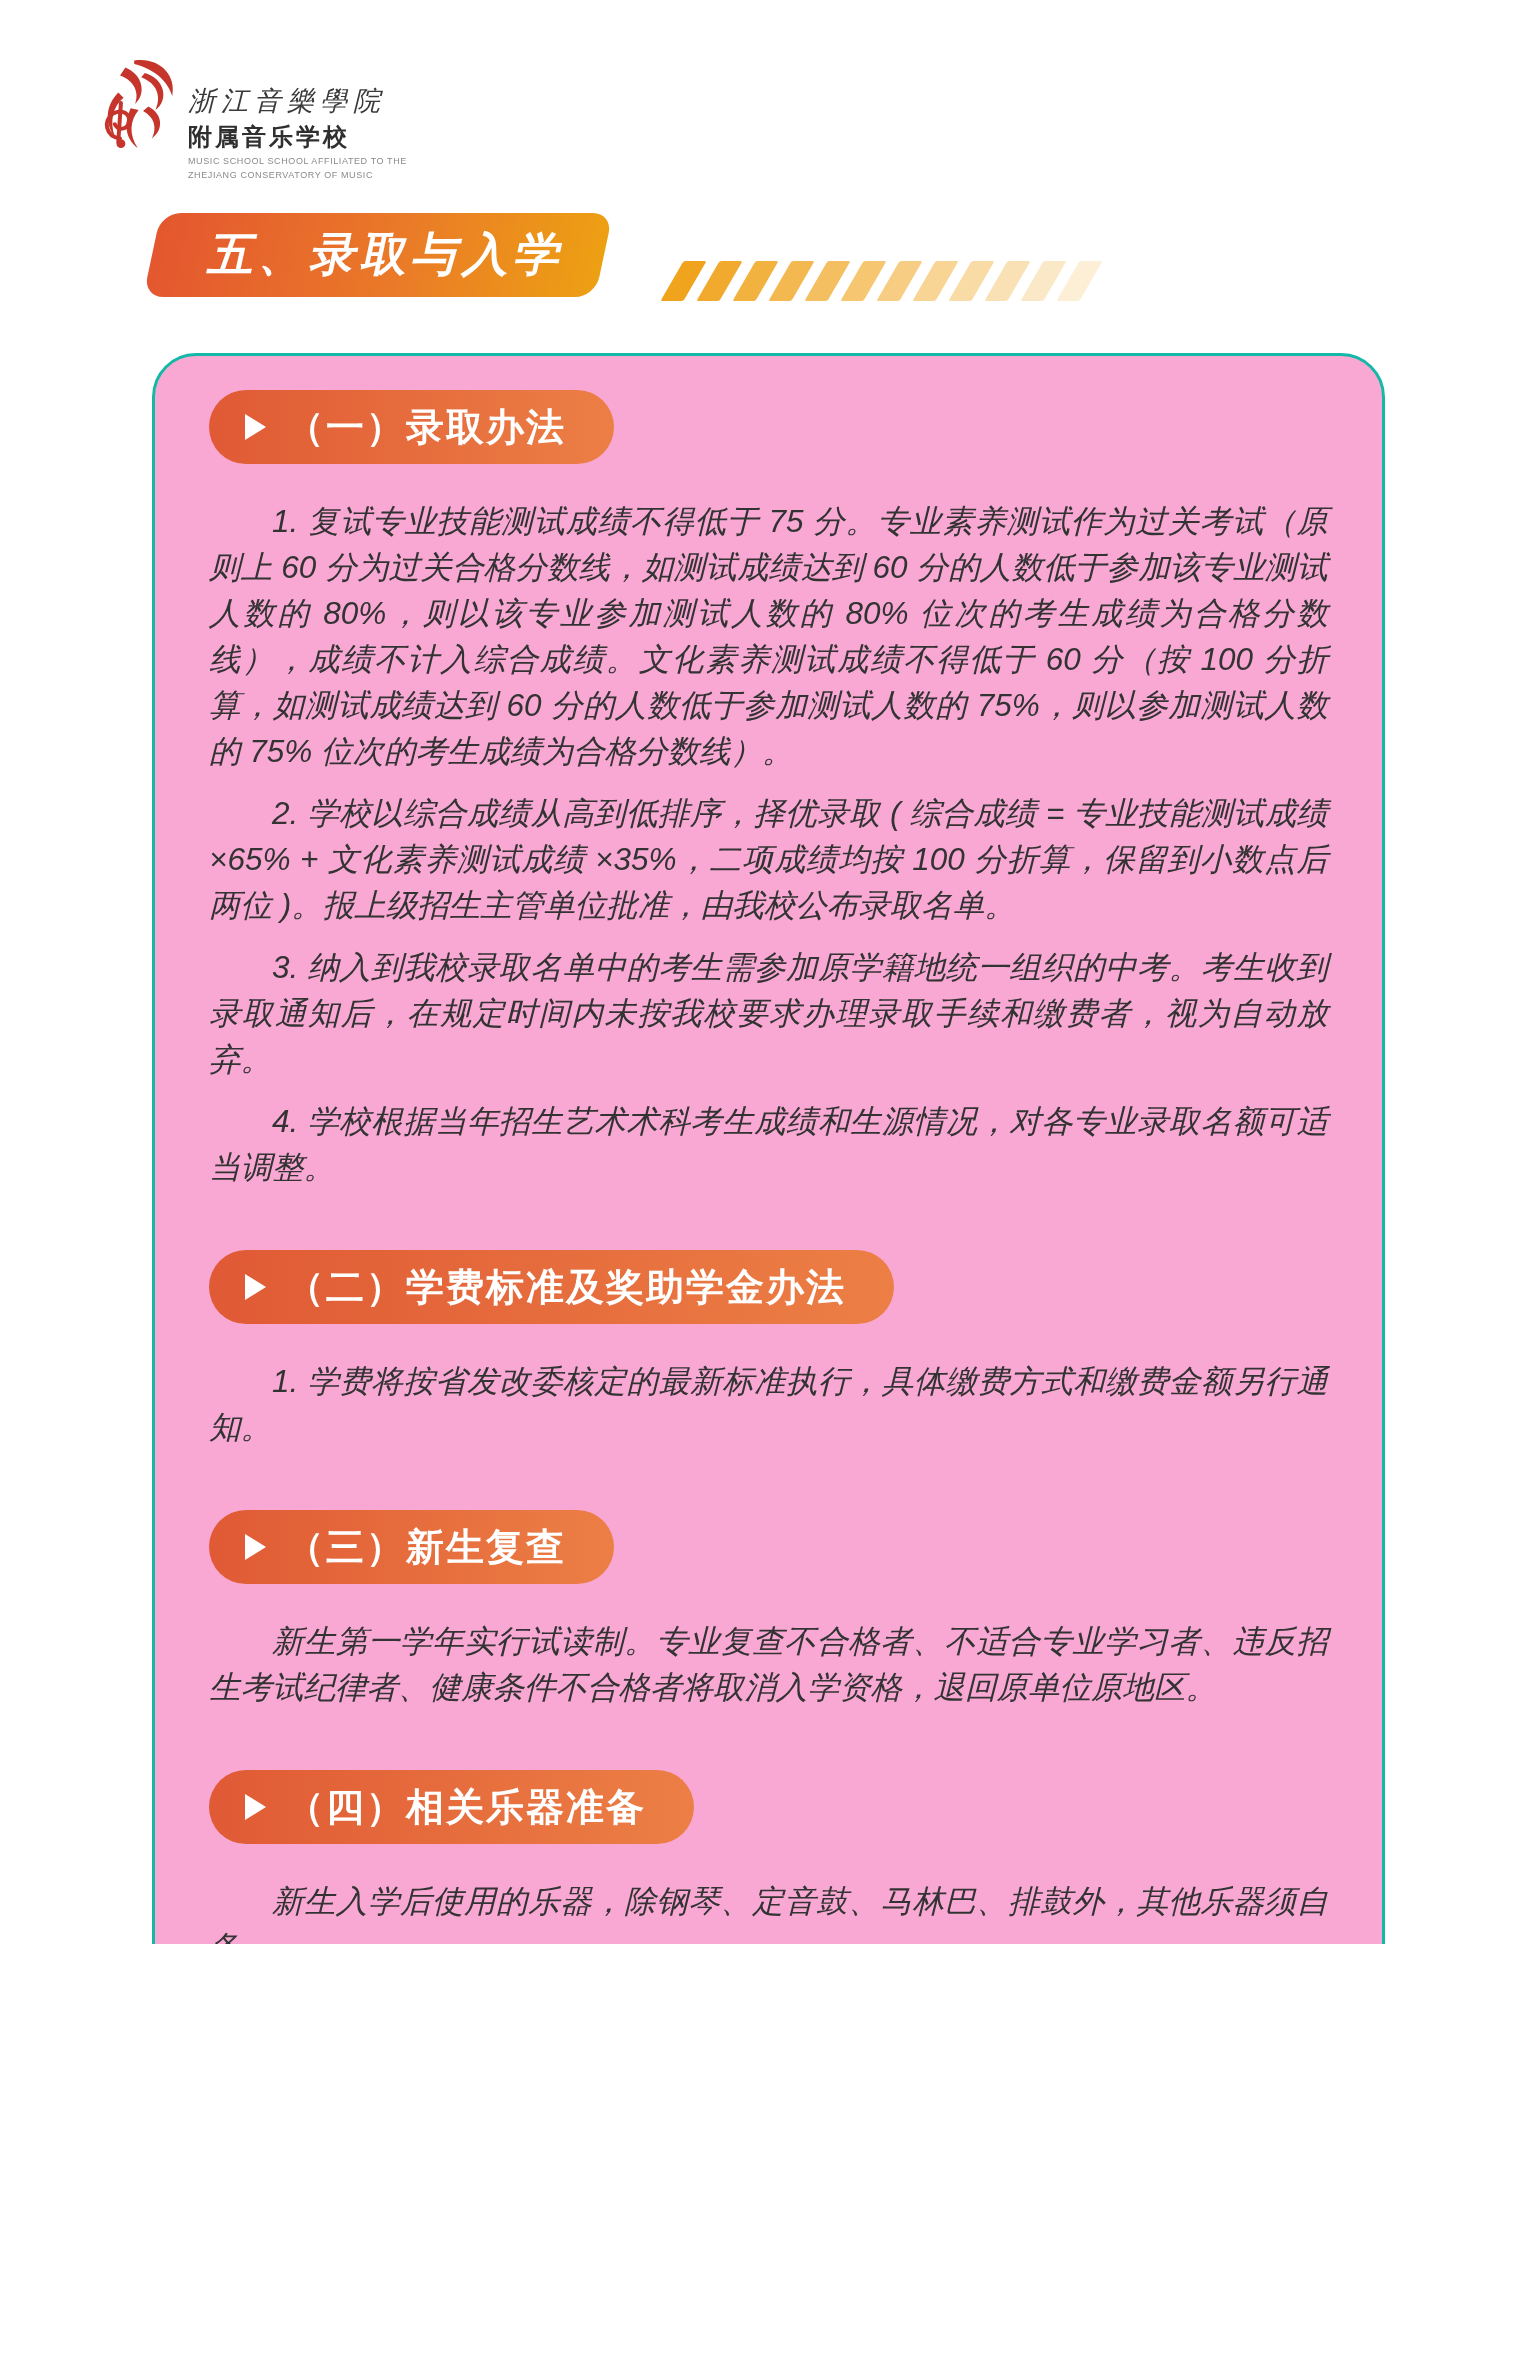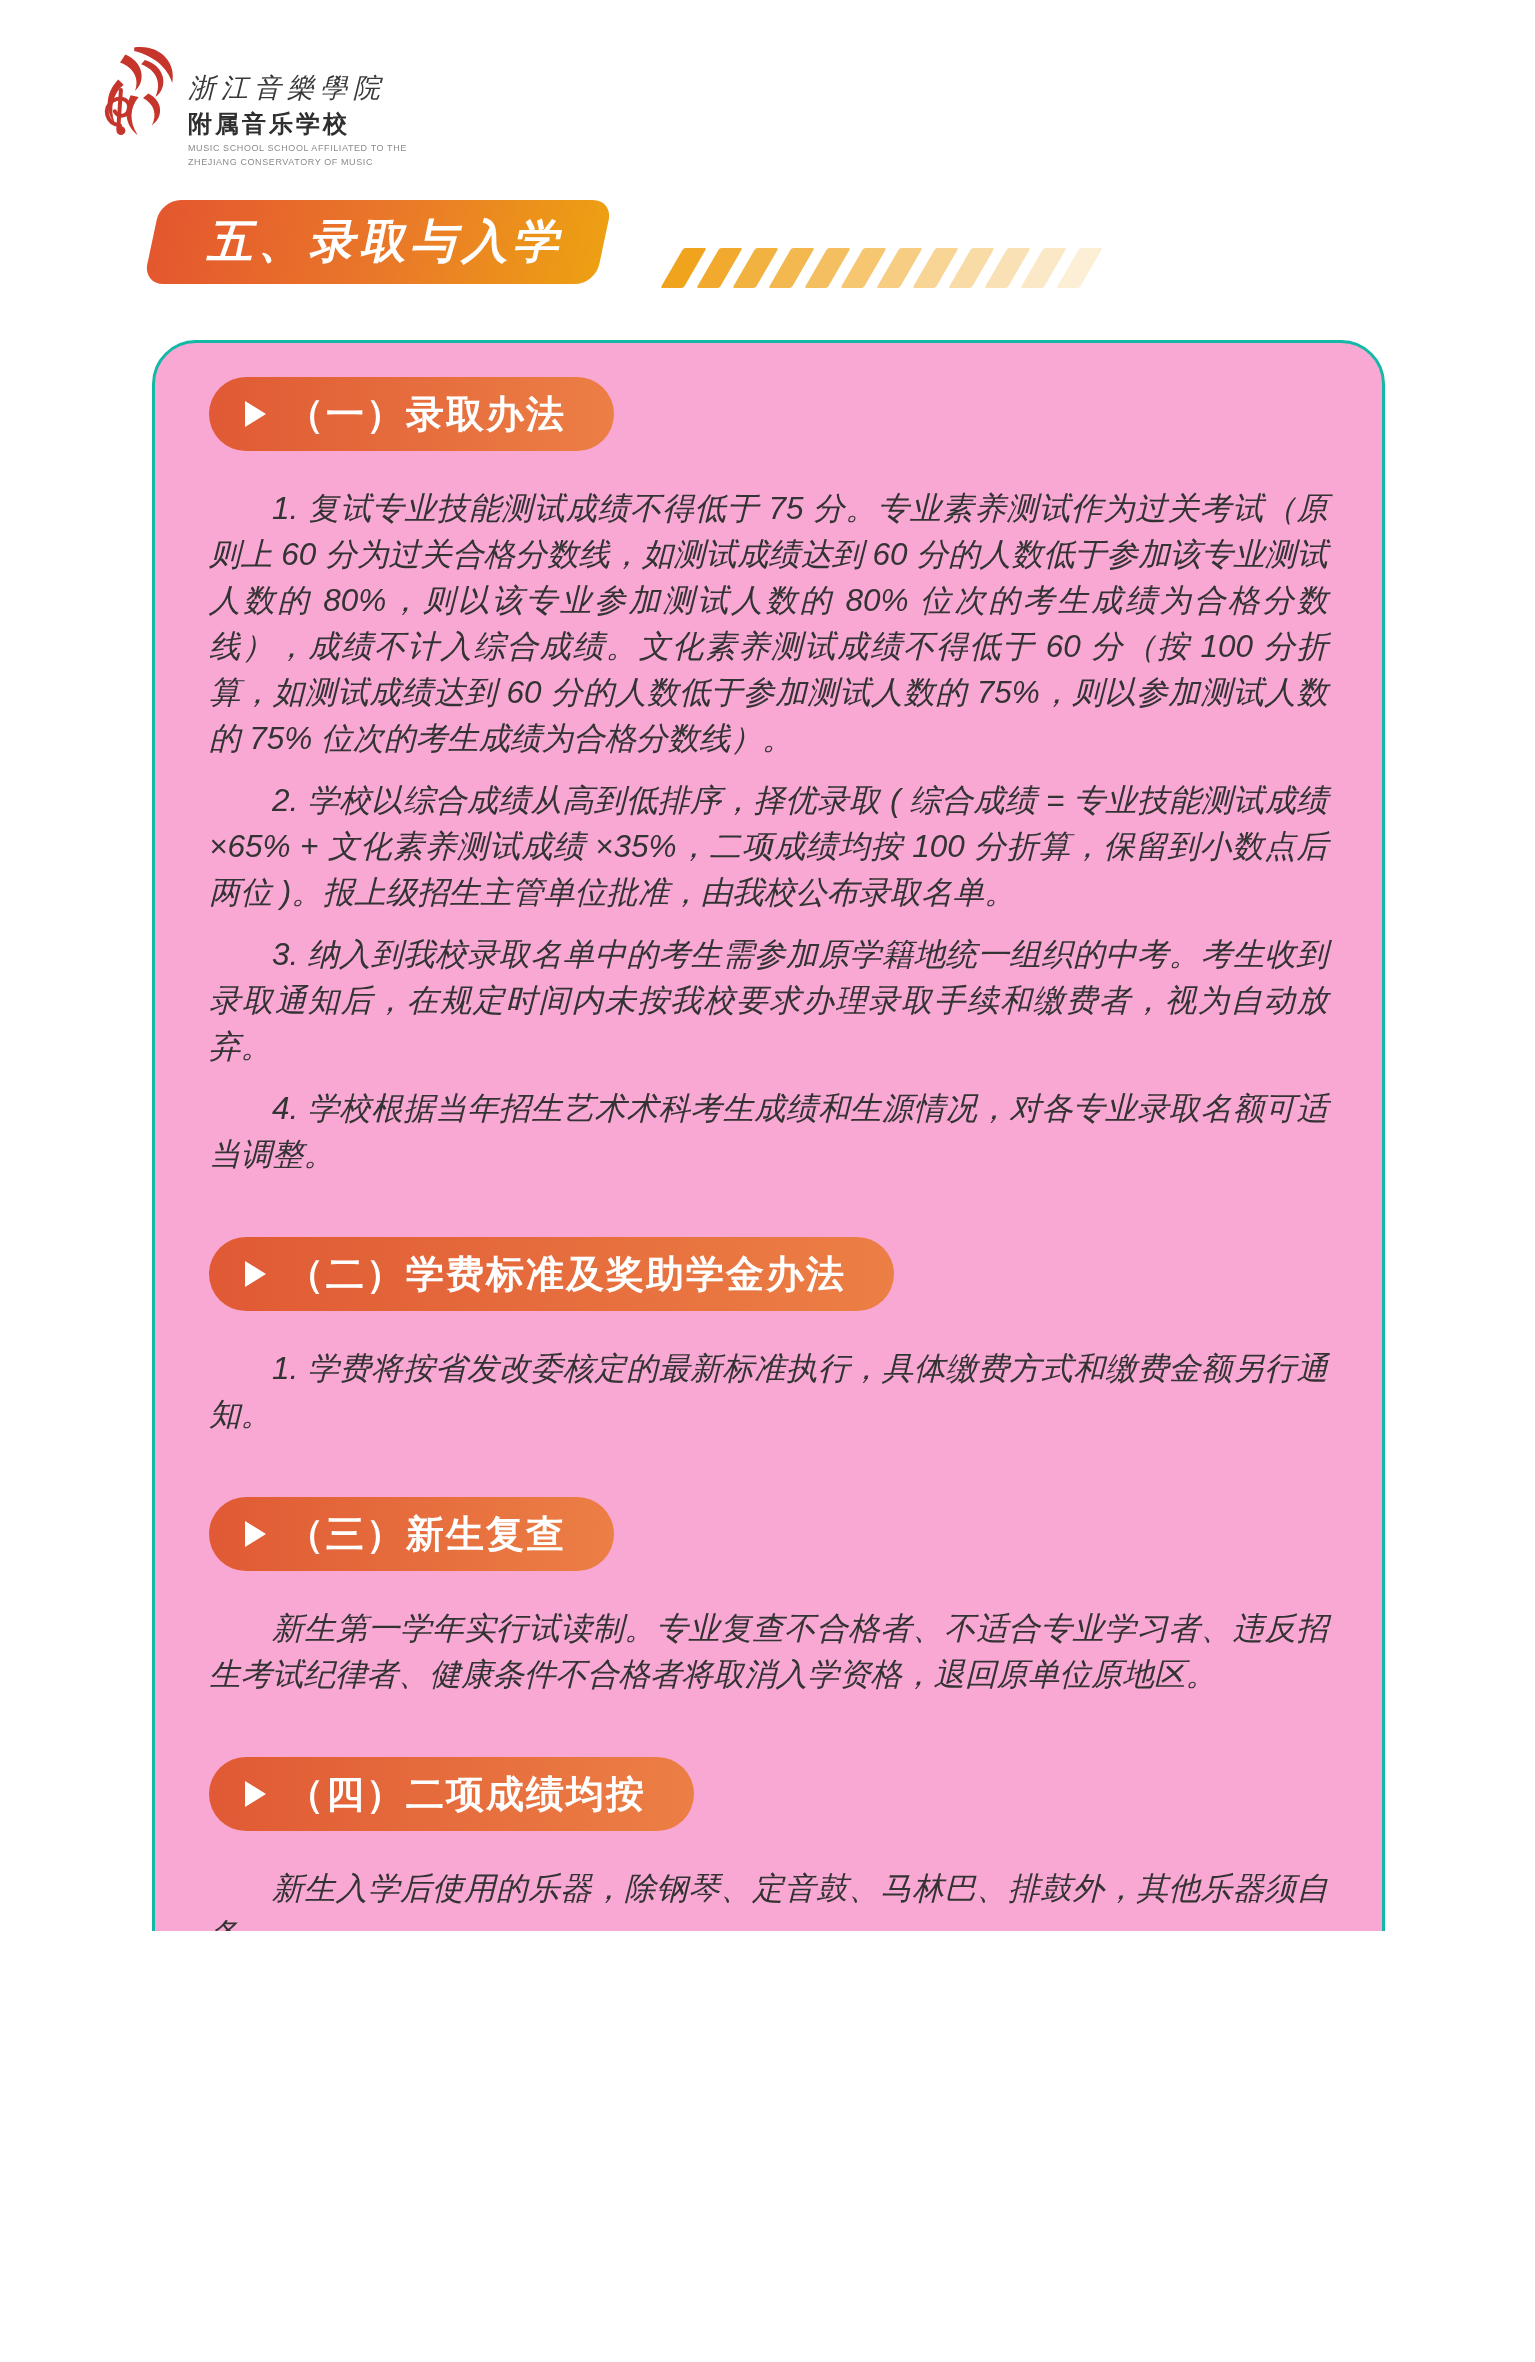--- a/index.html
+++ b/index.html
@@ -1,20 +1,20 @@
 <!DOCTYPE html>
 <html><head>
 <meta charset="utf-8">
 <style>
   * { margin:0; padding:0; box-sizing:border-box; }
   html,body { background:#ffffff; }
   body { font-family:"Liberation Sans", sans-serif; }
   .page {
     position:relative; width:1535px; height:1931px; background:#fff;
-    margin:0 auto; overflow:hidden;
+    margin:13px auto; overflow:hidden;
   }
 
   
   .logo { position:absolute; left:78px; top:44px; display:flex; align-items:flex-start; }
   .logo-bird { width:100px; height:92px; flex:0 0 auto; }
   .logo-text { margin-left:10px; padding-top:26px; }
   .logo-cn1 { font-family:"DejaVu Serif", serif; font-size:27px; color:#3a3a3a; letter-spacing:6px; font-style:italic; }
   .logo-cn2 { font-size:24px; color:#2f2f2f; font-weight:bold; letter-spacing:3px; margin-top:2px; }
   .logo-en  { font-size:9px; color:#8a8a8a; letter-spacing:0.6px; margin-top:3px; line-height:11px; }
 
@@ -119,21 +119,21 @@
       <div class="section"><div class="pill">
           <span class="pill-arrow"></span>
           <span>（二）学费标准及奖助学金办法</span>
         </div><p class="para">1. 学费将按省发改委核定的最新标准执行，具体缴费方式和缴费金额另行通知。</p></div>
       <div class="section"><div class="pill">
           <span class="pill-arrow"></span>
           <span>（三）新生复查</span>
         </div><p class="para">新生第一学年实行试读制。专业复查不合格者、不适合专业学习者、违反招生考试纪律者、健康条件不合格者将取消入学资格，退回原单位原地区。</p></div>
       <div class="section"><div class="pill">
           <span class="pill-arrow"></span>
-          <span>（四）二项成绩均按</span>
+          <span>（四）相关乐器准备</span>
         </div><p class="para">新生入学后使用的乐器，除钢琴、定音鼓、马林巴、排鼓外，其他乐器须自备。</p></div>
       <div class="section"><div class="pill">
           <span class="pill-arrow"></span>
           <span>（五）住宿</span>
         </div></div>
     </div>
 
   <div class="page-number">- 05 -</div>
 
 </div>

